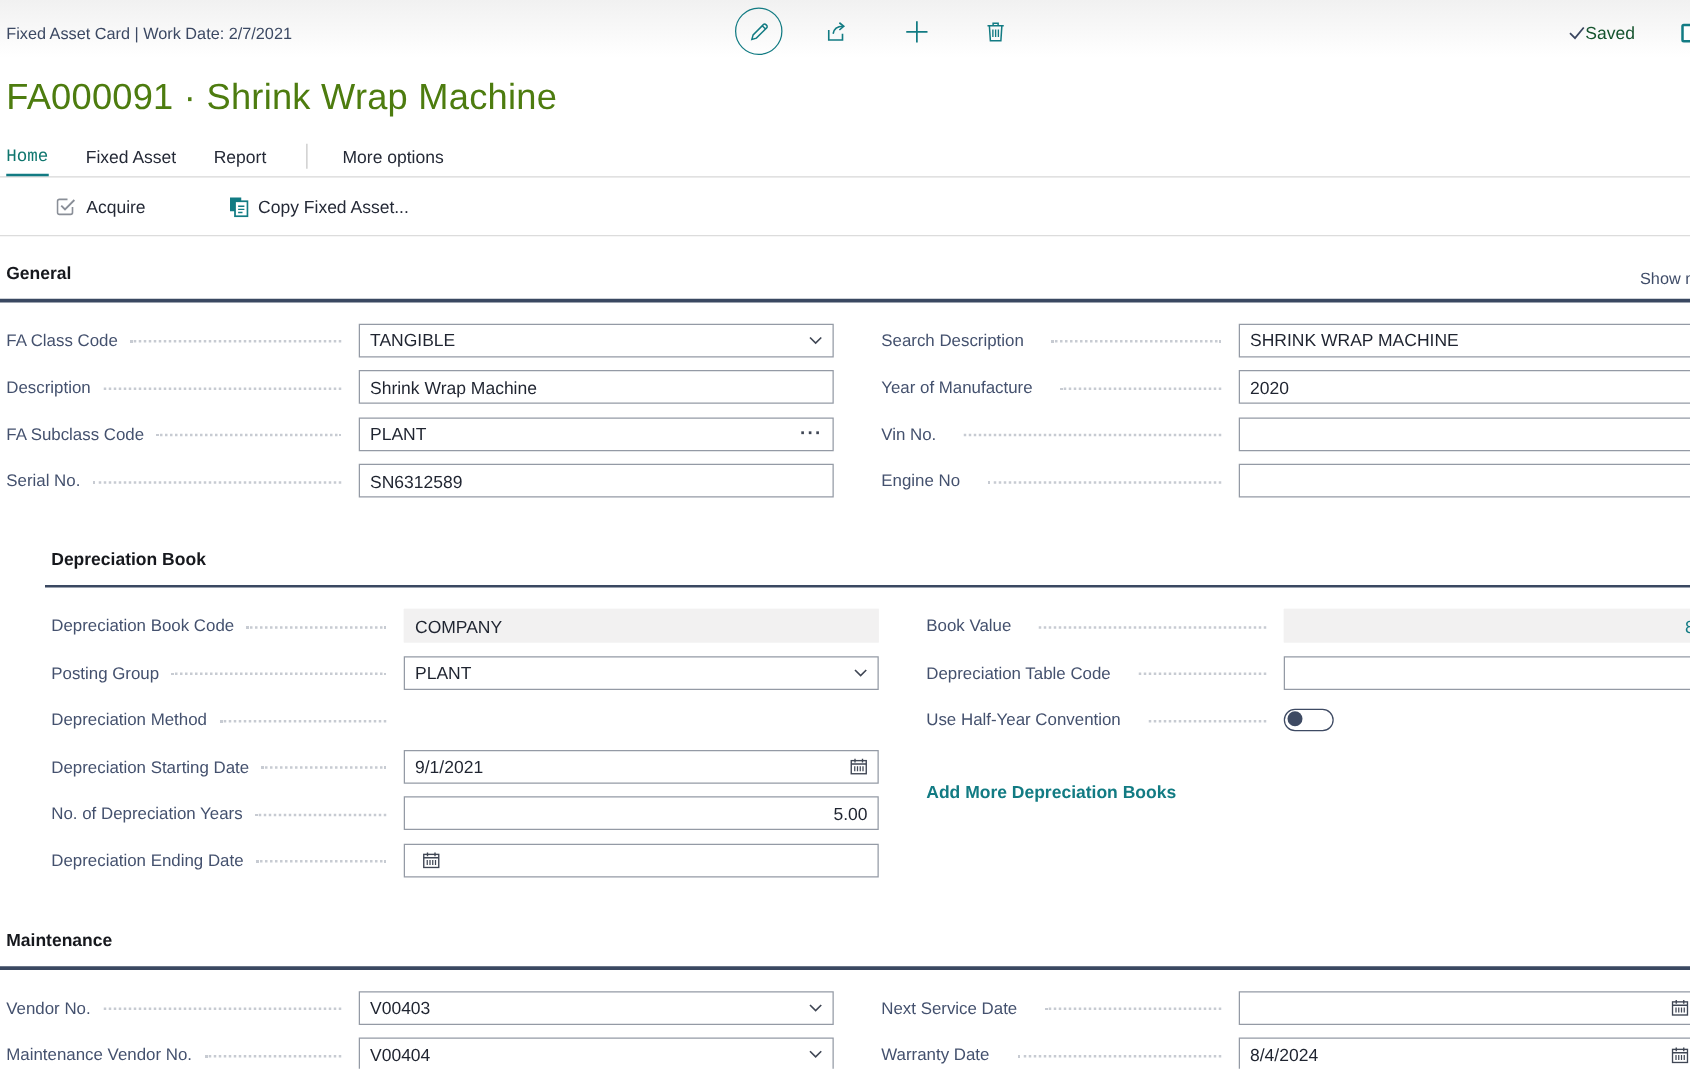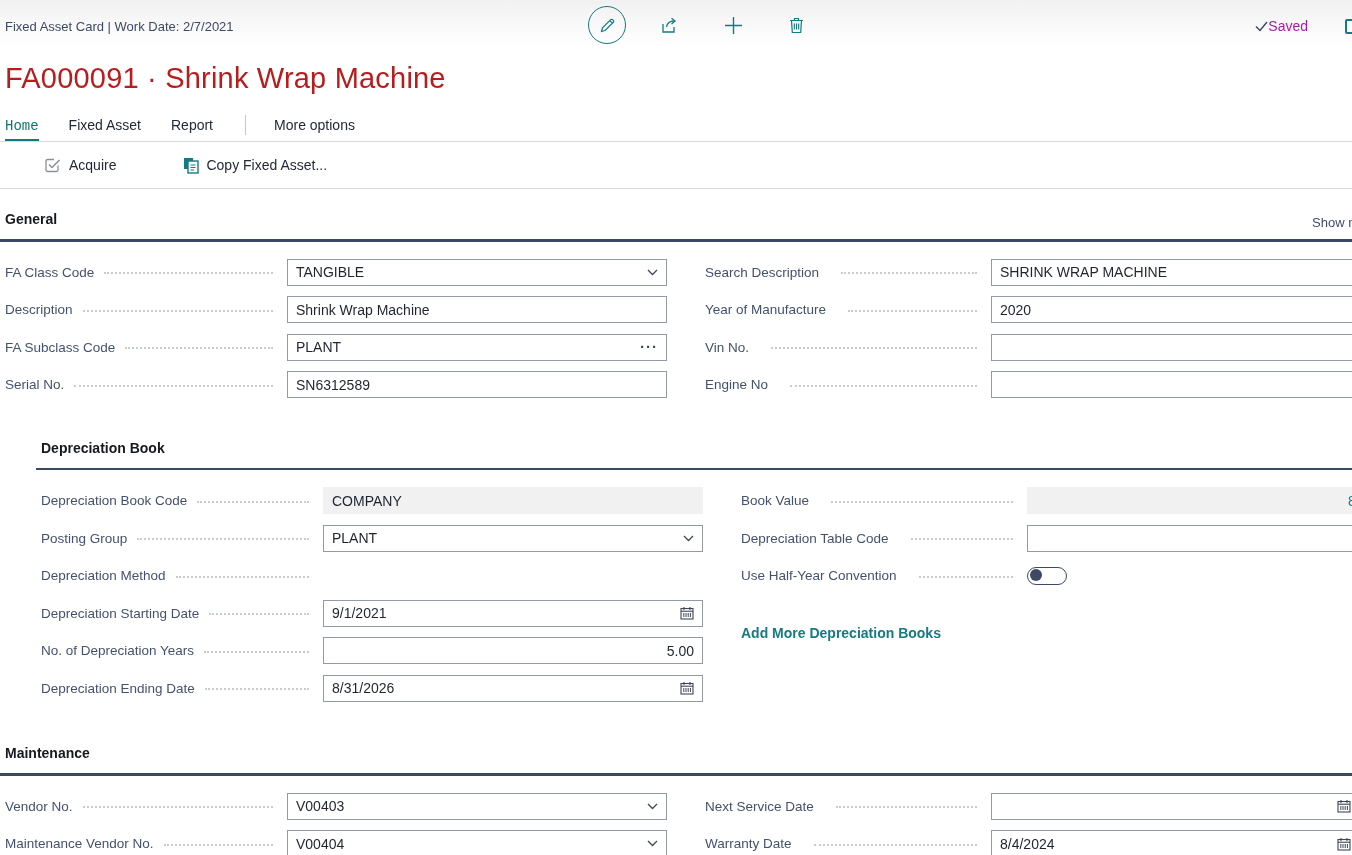--- a/index.html
+++ b/index.html
@@ -12,25 +12,25 @@
     background:linear-gradient(#f1f1f1, rgba(255,255,255,0)); pointer-events:none; }
   .page { position:relative; }
 
   
   .hdr { position:relative; height:54px; }
   .context { position:absolute; left:5px; top:19px; font-size:13px; color:#3c4963; }
   .cmd-icons { position:absolute; left:588px; top:6px; display:flex; align-items:center; gap:25px; color:#127b83; }
   .iconbtn { width:38px; height:38px; display:flex; align-items:center; justify-content:center; cursor:pointer; }
   .iconbtn.circled { border:1.5px solid #127b83; border-radius:50%; }
   .saved { position:absolute; right:44px; top:18px; display:flex; align-items:center; gap:0;
-    font-size:14px; color:#a21caf; }
+    font-size:14px; color:#14532d; }
   .detach { position:absolute; right:-8px; top:19px; width:15px; height:15px;
     border:2px solid #127b83; border-radius:2px; background:#fff; }
 
-  .title { font-size:29px; font-weight:300; color:#b91c1c; padding-left:5px; margin-top:8px; letter-spacing:.2px; }
+  .title { font-size:29px; font-weight:300; color:#4d7c0f; padding-left:5px; margin-top:8px; letter-spacing:.2px; }
 
   
   .tabs { display:flex; align-items:flex-end; padding-left:5px; margin-top:18px; border-bottom:1px solid #d8d8d8; }
   .tab { font-size:14px; color:#242936; padding:4px 0 8px 0; margin-right:30px; cursor:pointer; white-space:nowrap; }
   .tab.active { color:#0f766e; border-bottom:2.5px solid #127b83; padding-bottom:5.5px;font-family:Liberation Mono, monospace; }
   .tabsep { width:1px; height:20px; background:#c6c6c6; margin:0 28px 6px 2px; }
 
   
   .actionbar { display:flex; align-items:center; gap:36px; padding-left:14px; height:47px; border-bottom:1px solid #dcdcdc; }
   .action { display:flex; align-items:flex-start; gap:7px; font-size:14px; color:#242936; cursor:pointer;padding-left:31px; }
@@ -310,21 +310,20 @@
           <div class="box">
               <span class="val right">5.00</span>
             </div>
         </div>
         <div class="field">
           <div class="cap">
               <span class="lbl">Depreciation Ending Date</span>
               <span class="dots"></span>
             </div>
           <div class="box">
-              <span class="val">8/31/2026</span>
             <span class="calicon">
                 <svg width="14" height="14" viewBox="0 0 14 14">
                   <rect x="1" y="2.5" width="12" height="10.5" fill="none" stroke="#3f4654" stroke-width="1.1"></rect>
                   <path d="M1 5.2h12" stroke="#3f4654" stroke-width="1.1"></path>
                   <path d="M4 1v3M10 1v3" stroke="#3f4654" stroke-width="1.1"></path>
                   <path d="M3.8 7v4M6 7v4M8.2 7v4M10.4 7v4" stroke="#3f4654" stroke-width="1"></path>
                 </svg>
               </span>
           </div>
         </div>

